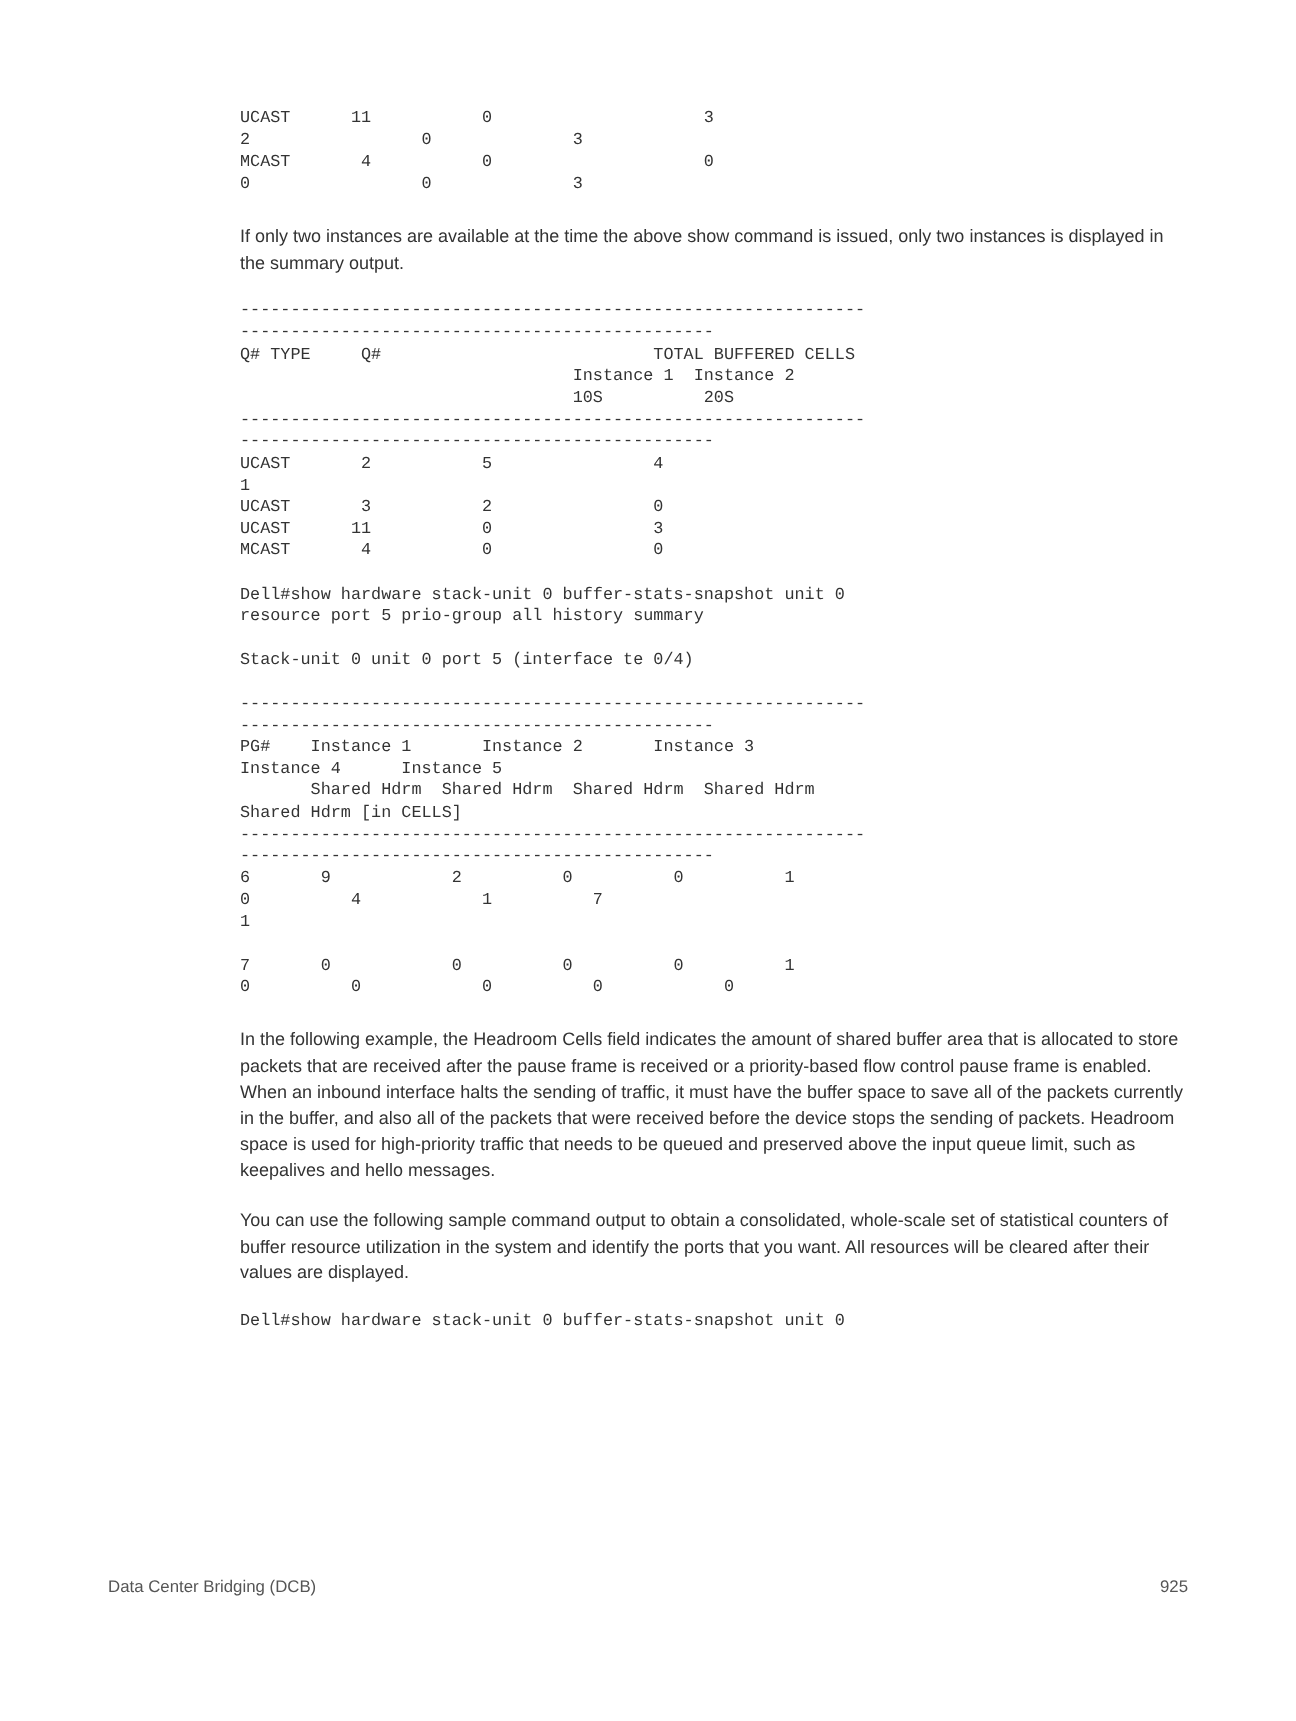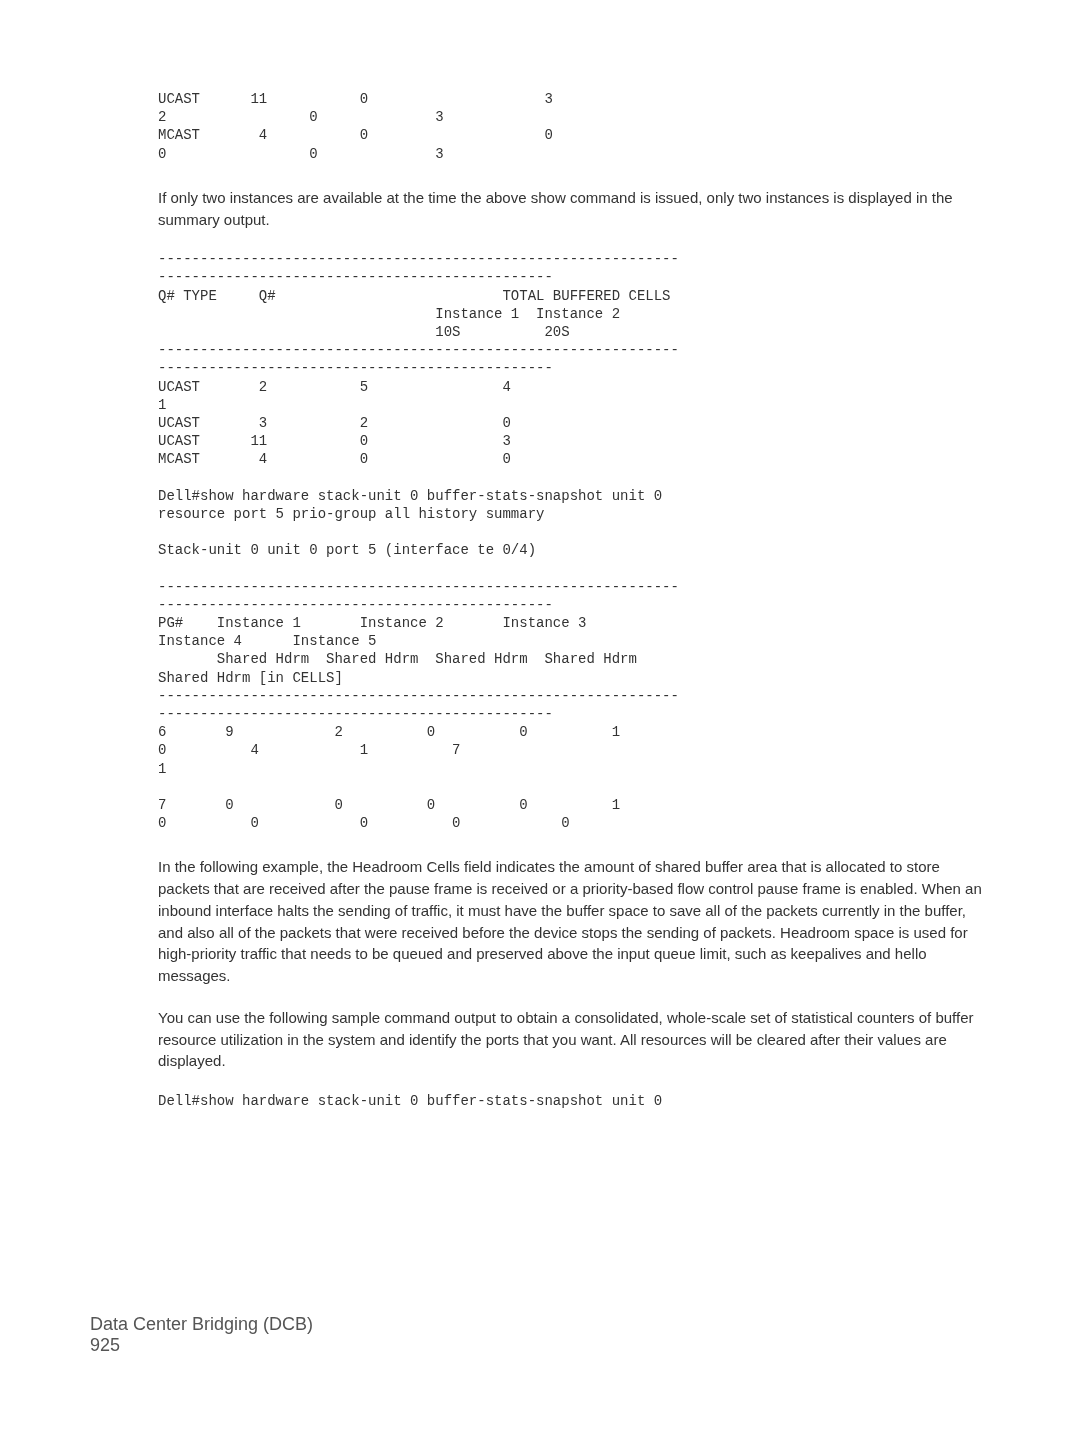--- a/index.html
+++ b/index.html
@@ -4,21 +4,21 @@
 <style>
   body {
     margin: 0;
     padding: 0;
     background: #ffffff;
     font-family: Arial, Helvetica, sans-serif;
     color: #333;
     width: 1080px;
   }
   .page {
-    padding: 90px 90px 60px 48px;
+    padding: 90px 90px 60px 90px;
     box-sizing: border-box;
   }
   pre.codeblock {
     font-family: "Courier New", Courier, monospace;
     font-size: 14px;
     line-height: 1.3;
     white-space: pre;
     margin: 0 0 24px 0;
     color: #333;
   }
@@ -32,23 +32,22 @@
     margin: 0 0 20px 0;
     color: #333;
   }
   .footer {
     position: relative;
     margin-top: 120px;
     padding: 0 90px 40px 90px;
     display: flex;
     justify-content: space-between;
     font-family: Arial, Helvetica, sans-serif;
-    font-size: 18px;
+    font-size: 14px;
     color: #555;
-    flex-direction: column;
   }
 </style>
 </head>
 <body>
 
 <div class="page">
 
   <div class="indent-block">
     <pre class="codeblock">UCAST      11           0                     3
 2                 0              3

